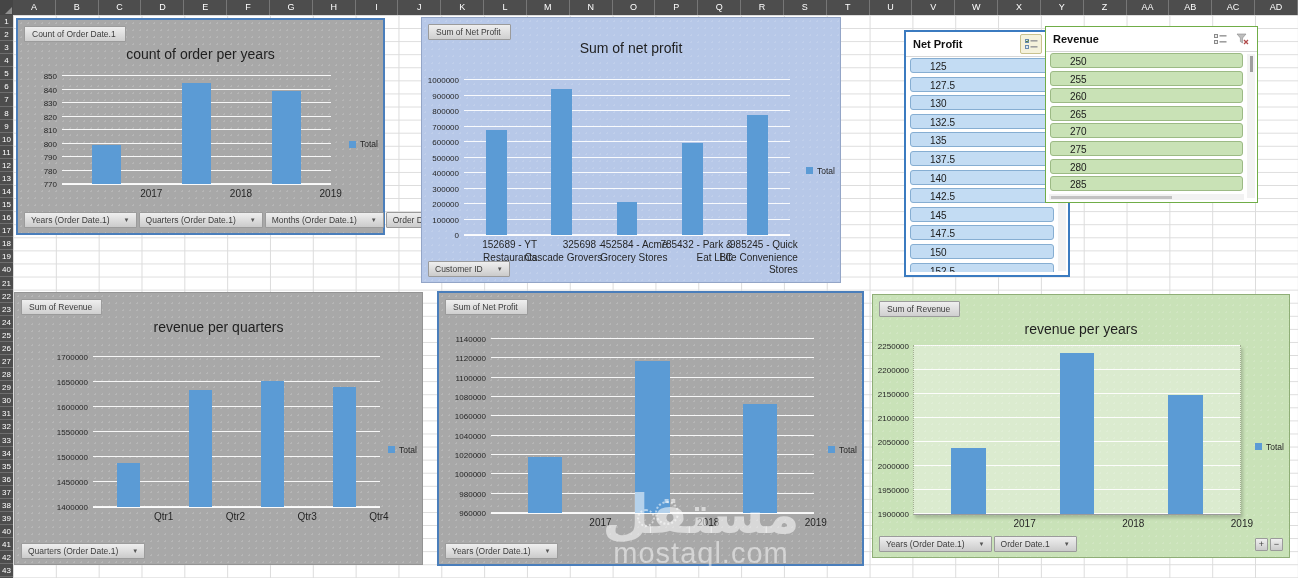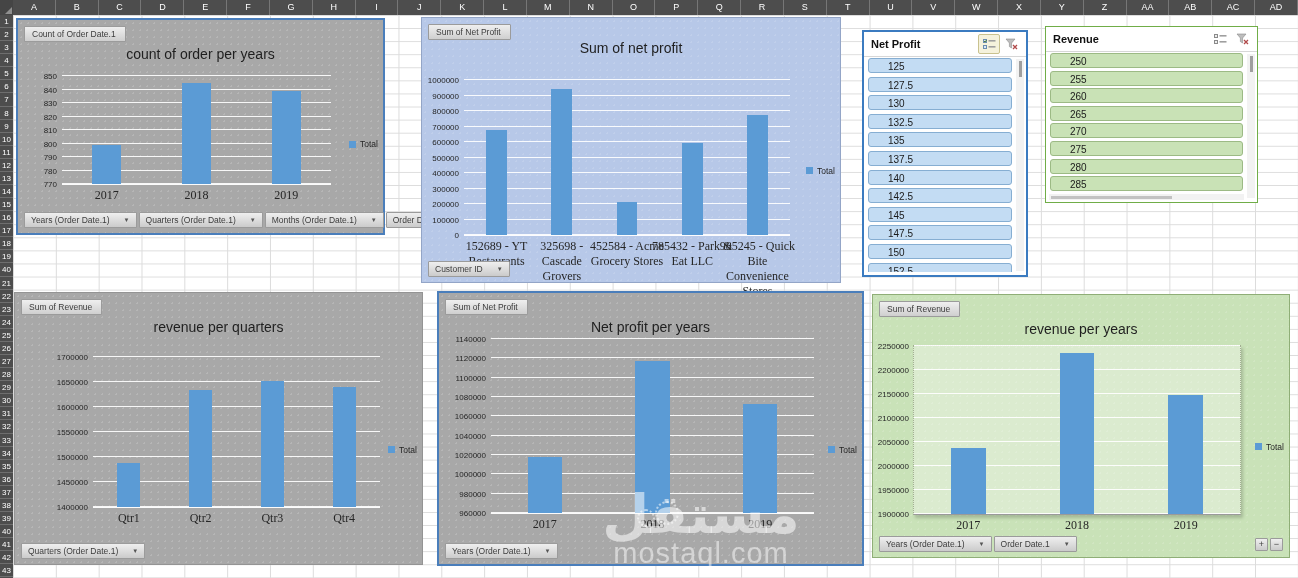--- a/index.html
+++ b/index.html
@@ -41,37 +41,37 @@
        font-size:8.5px;color:#3c3c3c;padding:2px 9px 2px 7px;font-family:inherit;}
   .plot{position:absolute;z-index:2;border-bottom:1px solid rgba(255,255,255,0.95);}
   .theme-green .plot{background:rgba(255,255,255,0.33);border:1px dotted #a2af92;
        border-bottom:1px solid #9a9a9a;box-shadow:2px 3px 3px rgba(0,0,0,0.18);}
   .gridline{position:absolute;left:0;right:0;height:1px;background:rgba(255,255,255,0.9);}
   .ytick{position:absolute;right:calc(100% + 5px);transform:translateY(50%);
        font-size:8px;color:#262626;white-space:nowrap;}
   .slots{position:absolute;left:0;right:0;top:0;bottom:0;display:flex;}
   .slot{flex:1;position:relative;}
   .bar{position:absolute;bottom:0;left:34%;width:32%;background:#5b9bd5;}
-  .xlab{position:absolute;top:calc(100% + 4px);left:-12%;width:124%;text-align:center;
-       font-size:12px;color:#262626;line-height:1.25;font-family:Liberation Serif, serif;}
+  .xlab{position:absolute;top:calc(100% + 4px);left:-12%;width:124%;text-align:right;
+       font-size:10px;color:#262626;line-height:1.25;}
   .legend{position:absolute;right:5px;top:56%;display:flex;align-items:center;gap:4px;
        font-size:8.5px;color:#262626;z-index:3;}
   .legend .swatch{width:7px;height:7px;background:#5b9bd5;display:inline-block;}
   .axis-btns{position:absolute;left:6px;right:6px;bottom:5px;display:flex;gap:2px;
        align-items:center;z-index:4;}
   .axis-btn{background:linear-gradient(#efefef,#cbcbcb);border:1px solid #9b9b9b;border-radius:1px;
        font-size:8.5px;color:#3c3c3c;padding:2px 6px;display:flex;align-items:center;
        font-family:inherit;white-space:nowrap;}
   .axis-btn .dd{font-size:6px;color:#555;margin-left:14px;}
   .pm-wrap{margin-left:auto;display:flex;gap:2px;}
   .pm{width:13px;height:13px;background:linear-gradient(#efefef,#cbcbcb);border:1px solid #9b9b9b;
        font-size:9px;line-height:11px;text-align:center;color:#444;border-radius:1px;padding:0;}
   
   .slicer{position:absolute;background:#fff;box-sizing:border-box;z-index:2;}
-  .slicer.theme-b{border:2px solid #3b7bc0;}
+  .slicer.theme-b{border:2px solid #3b7bc0;margin-left:42px;}
   .slicer.theme-g{border:1px solid #70ad47;}
   .slicer-head{height:24px;display:flex;align-items:center;padding:0 4px 0 7px;
        border-bottom:1px solid #d7d7d7;}
   .slicer-title{font-size:11px;font-weight:bold;color:#111;flex:1;}
   .slicer-btn{width:20px;height:18px;display:flex;align-items:center;justify-content:center;
        border:1px solid transparent;border-radius:2px;}
   .slicer-btn.ms{background:#f5f2dc;border-color:#c9c28f;}
   .slicer-items{position:absolute;left:4px;right:14px;top:26px;bottom:3px;overflow:hidden;}
   .slicer-item{height:15px;line-height:15px;border-radius:3px;font-size:10px;color:#1a1a1a;
        padding-left:19px;box-sizing:border-box;}
@@ -346,21 +346,20 @@
     <div class="axis-btns" id="abtns-2">
         <button class="axis-btn">
           <span>Quarters (Order Date.1)</span>
           <span class="dd">▼</span>
         </button>
       </div>
   </div>
 
   <div class="chart theme-gray selected" id="chart-3" style="left:424px;top:276px;width:427px;height:275px;">
     <button class="field-btn"><span>Sum of Net Profit</span></button>
-    <div class="chart-title">Net profit per years</div>
     <div class="plot" id="plot-3" style="inset: 46px 48px 50px 52px;">
         <div class="gridline" style="bottom: 100%;"></div>
         <div class="ytick" style="bottom: 100%;">1140000</div>
         <div class="gridline" style="bottom: 88.889%;"></div>
         <div class="ytick" style="bottom: 88.889%;">1120000</div>
         <div class="gridline" style="bottom: 77.778%;"></div>
         <div class="ytick" style="bottom: 77.778%;">1100000</div>
         <div class="gridline" style="bottom: 66.667%;"></div>
         <div class="ytick" style="bottom: 66.667%;">1080000</div>
         <div class="gridline" style="bottom: 55.556%;"></div>

